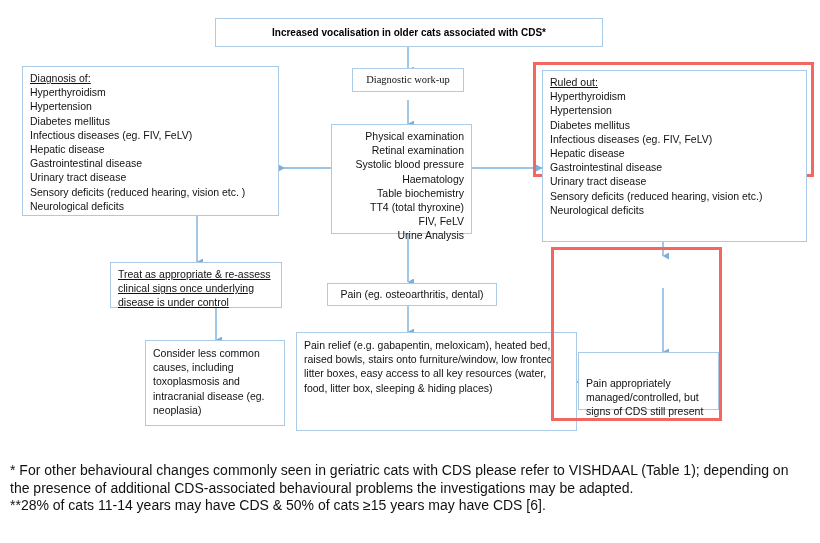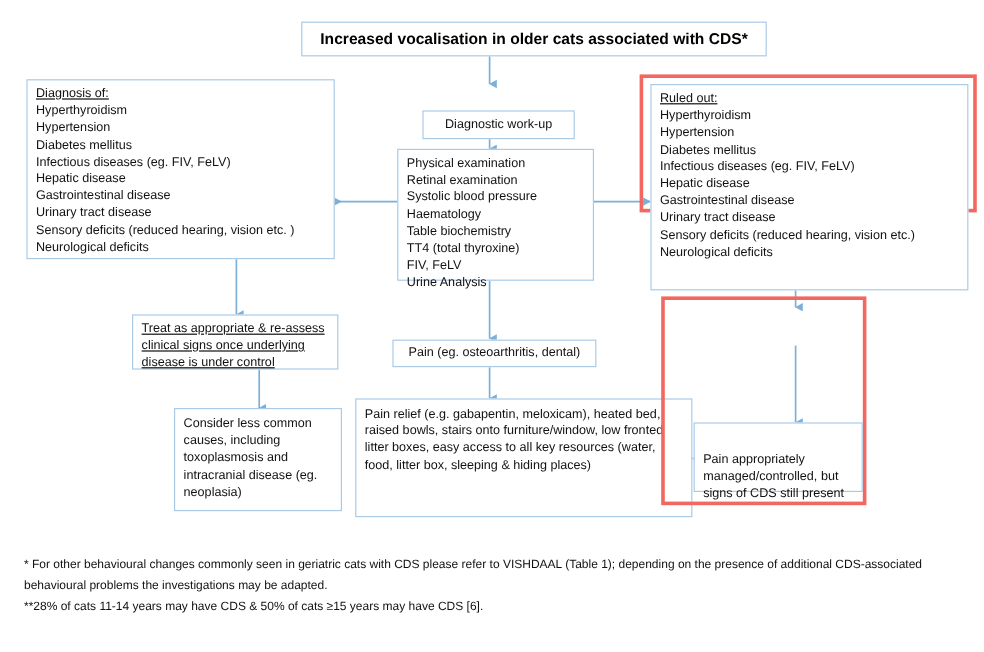--- a/index.html
+++ b/index.html
@@ -37,23 +37,22 @@
   }
   .title-box {
     position: absolute;
     box-sizing: border-box;
     border: 1px solid #a9cbe8;
     background: #ffffff;
     display: flex;
     align-items: center;
     justify-content: center;
     font-weight: bold;
-    font-size: 13px;
+    font-size: 10px;
     color: #000000;
-    margin-left: 36px;
   }
   .redframe {
     position: absolute;
     box-sizing: border-box;
     border: 3px solid #f2675f;
     background: transparent;
     pointer-events: none;
   }
   .lines {
     position: absolute;
@@ -64,24 +63,24 @@
     pointer-events: none;
   }
   .listline {
     white-space: nowrap;
   }
   .listline.head {
     text-decoration: underline;
   }
   .footnotes {
     position: absolute;
-    left: 20px;
+    left: 10px;
     top: 462px;
     width: 780px;
-    font-size: 10px;
+    font-size: 14px;
     line-height: 17.5px;
     color: #111111;
   }
   .fn-line { display: block; }
 </style>
 </head>
 <body>
 
 <div id="canvas">
 
@@ -118,21 +117,21 @@
 
     <line x1="663" y1="288" x2="663" y2="352" stroke="#7cb0da" stroke-width="1.4" marker-end="url(#arrowDown)"></line>
 
     <line x1="528" y1="382" x2="578" y2="382" stroke="#7cb0da" stroke-width="1.4" marker-end="url(#arrowRight)"></line>
   </svg>
 
   <div class="title-box" style="left:215px; top:18px; width:388px; height:29px;">
     <span>Increased vocalisation in older cats associated with CDS*</span>
   </div>
 
-  <div class="box center-text" style="left:352px; top:92px; width:127px; height:24px;">
+  <div class="box center-text" style="left:352px; top:68px; width:112px; height:24px;font-family:Liberation Serif, serif;">
     <span>Diagnostic work-up</span>
   </div>
 
   <div class="box" style="left:22px; top:66px; width:257px; height:150px;">
     <div class="listline head">Diagnosis of:</div>
     <div class="listline">Hyperthyroidism</div>
     <div class="listline">Hypertension</div>
     <div class="listline">Diabetes mellitus</div>
     <div class="listline">Infectious diseases (eg. FIV, FeLV)</div>
     <div class="listline">Hepatic disease</div>
@@ -150,21 +149,21 @@
     <div class="listline">Hypertension</div>
     <div class="listline">Diabetes mellitus</div>
     <div class="listline">Infectious diseases (eg. FIV, FeLV)</div>
     <div class="listline">Hepatic disease</div>
     <div class="listline">Gastrointestinal disease</div>
     <div class="listline">Urinary tract disease</div>
     <div class="listline">Sensory deficits (reduced hearing, vision etc.)</div>
     <div class="listline">Neurological deficits</div>
   </div>
 
-  <div class="box" style="left:331px; top:124px; width:164px; height:110px;">
+  <div class="box" style="left:331px; top:124px; width:141px; height:110px;text-align:right;">
     <div class="listline">Physical examination</div>
     <div class="listline">Retinal examination</div>
     <div class="listline">Systolic blood pressure</div>
     <div class="listline">Haematology</div>
     <div class="listline">Table biochemistry</div>
     <div class="listline">TT4 (total thyroxine)</div>
     <div class="listline">FIV, FeLV</div>
     <div class="listline">Urine Analysis</div>
   </div>
 

